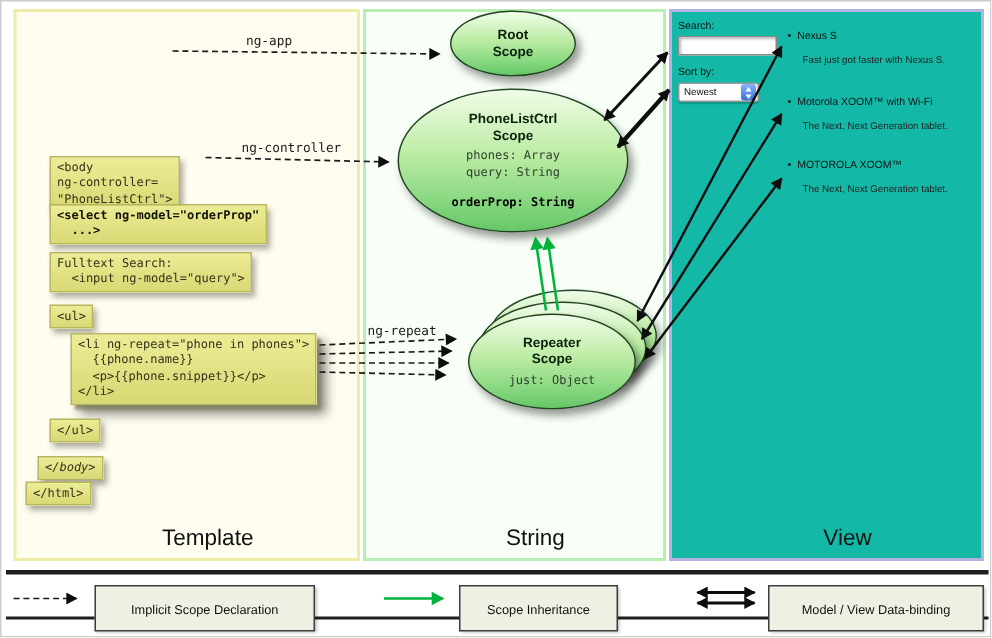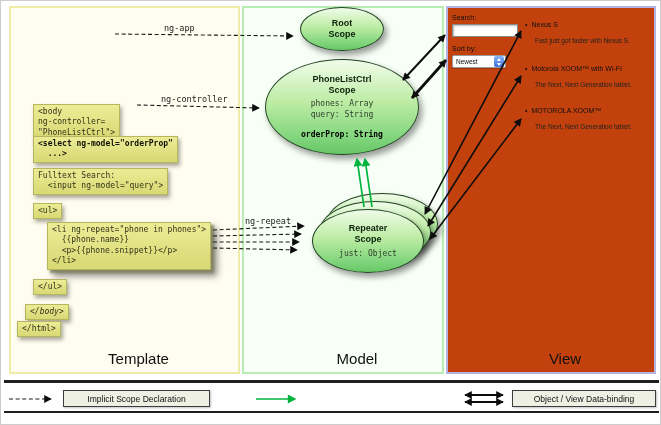--- a/index.html
+++ b/index.html
@@ -4,21 +4,21 @@
 <style>
   html,body{margin:0;padding:0;background:#fff;}
   .page{position:relative;width:661px;height:425px;background:#fff;overflow:hidden;
         font-family:"Liberation Sans",sans-serif;border:1px solid #cccccc;box-sizing:border-box;}
   .page *{box-sizing:border-box;}
 
   
   .panel{position:absolute;z-index:1;}
   .template-panel{left:8px;top:5px;width:231px;height:368px;background:#fffdf0;border:2px solid #efeca9;}
   .model-panel{left:241px;top:5px;width:202px;height:368px;background:#f7fff6;border:2px solid #b7eeb4;}
-  .view-panel{left:445px;top:5px;width:210px;height:368px;background:#c2410c;border:2px solid #b3b3e2;}
+  .view-panel{left:445px;top:5px;width:210px;height:368px;background:#14b8a6;border:2px solid #b3b3e2;}
   .panel-label{position:absolute;bottom:5px;left:0;width:100%;text-align:center;font-size:15px;color:#111;margin-left:14px;}
 
   
   .code-box{position:absolute;z-index:3;background:linear-gradient(180deg,#ecec96,#d8d874);
             border:1px solid #b6b65e;box-shadow:2px 3px 4px rgba(40,40,20,.40);
             font-family:"DejaVu Sans Mono",monospace;font-size:8px;line-height:1.3;
             color:#33331a;padding:2px 4px;white-space:pre;}
   .cb1{left:20px;top:24px;}
   .cb2{left:32px;top:91px;margin-top:12px;}
   .cb3{left:32px;top:135px;font-weight:bold;color:#111105;}
@@ -70,21 +70,21 @@
   .view-item{position:absolute;z-index:4;left:524px;white-space:nowrap;}
   .vi0{top:20px;}.vi1{top:64px;}.vi2{top:106px;}
   .item-name-row{font-size:7px;color:#111;}
   .bullet{font-size:7px;margin-right:4px;}
   .item-snippet{font-size:6.5px;color:#222;margin-top:9px;margin-left:10px;}
 
   
   .rule{position:absolute;left:3px;width:655px;background:#1f1f1f;z-index:2;}
   .rule-top{top:379px;height:3px;}
   .rule-bottom{top:410px;height:2px;}
-  .legend-box{position:absolute;z-index:4;height:17px;background:#edf0e2;border:1px solid #3c3c3c;
+  .legend-box{position:absolute;z-index:4;height:31px;background:#edf0e2;border:1px solid #3c3c3c;
               display:flex;align-items:center;justify-content:center;font-size:8.5px;color:#111;
               padding:0 4px;box-shadow:1px 1px 2px rgba(0,0,0,.25);}
   .lg1{left:62px;top:389px;width:147px;}
   .lg2{left:305px;top:389px;width:106px;}
   .lg3{left:511px;top:389px;width:144px;}
 
   
   .arrows-layer{position:absolute;left:0;top:0;z-index:15;pointer-events:none;}
   .dash path{stroke:#1a1a1a;stroke-width:1.1;stroke-dasharray:4 2.6;fill:none;marker-end:url(#mA);}
   .green path{stroke:#00b33c;stroke-width:1.7;fill:none;marker-end:url(#mG);}
@@ -95,21 +95,21 @@
 </style>
 </head>
 <body>
 
 <div class="page">
 
   <div class="panel template-panel">
     <div class="panel-label">Template</div>
   </div>
   <div class="panel model-panel">
-    <div class="panel-label">Model</div>
+    <div class="panel-label">String</div>
   </div>
   <div class="panel view-panel">
     <div class="panel-label">View</div>
   </div>
 
   <div class="code-box cb2">&lt;body
 ng-controller=
 "PhoneListCtrl"&gt;</div>
   <div class="code-box cb3">&lt;select ng-model="orderProp"
   ...&gt;</div>
@@ -170,21 +170,22 @@
   <div class="view-item vi2">
     <div class="item-name-row">
       <span class="bullet">•</span><span>MOTOROLA XOOM™</span>
     </div>
     <div class="item-snippet">The Next, Next Generation tablet.</div>
   </div>
 
   <div class="rule rule-top"></div>
   <div class="rule rule-bottom"></div>
   <div class="legend-box lg1">Implicit Scope Declaration</div>
-  <div class="legend-box lg3">Object / View Data-binding</div>
+  <div class="legend-box lg2">Scope Inheritance</div>
+  <div class="legend-box lg3">Model / View Data-binding</div>
 
   <svg class="arrows-layer" width="661" height="425" viewBox="0 0 661 425">
     <defs>
       <marker id="mA" viewBox="0 0 10 10" refX="8.5" refY="5" markerWidth="9" markerHeight="8" orient="auto" markerUnits="userSpaceOnUse">
         <path d="M0,0 L9.5,5 L0,10 z" fill="#0d0d0d"></path>
       </marker>
       <marker id="mAs" viewBox="0 0 10 10" refX="8.5" refY="5" markerWidth="9" markerHeight="8" orient="auto-start-reverse" markerUnits="userSpaceOnUse">
         <path d="M0,0 L9.5,5 L0,10 z" fill="#0d0d0d"></path>
       </marker>
       <marker id="mG" viewBox="0 0 10 10" refX="8" refY="5" markerWidth="10" markerHeight="9" orient="auto" markerUnits="userSpaceOnUse">

